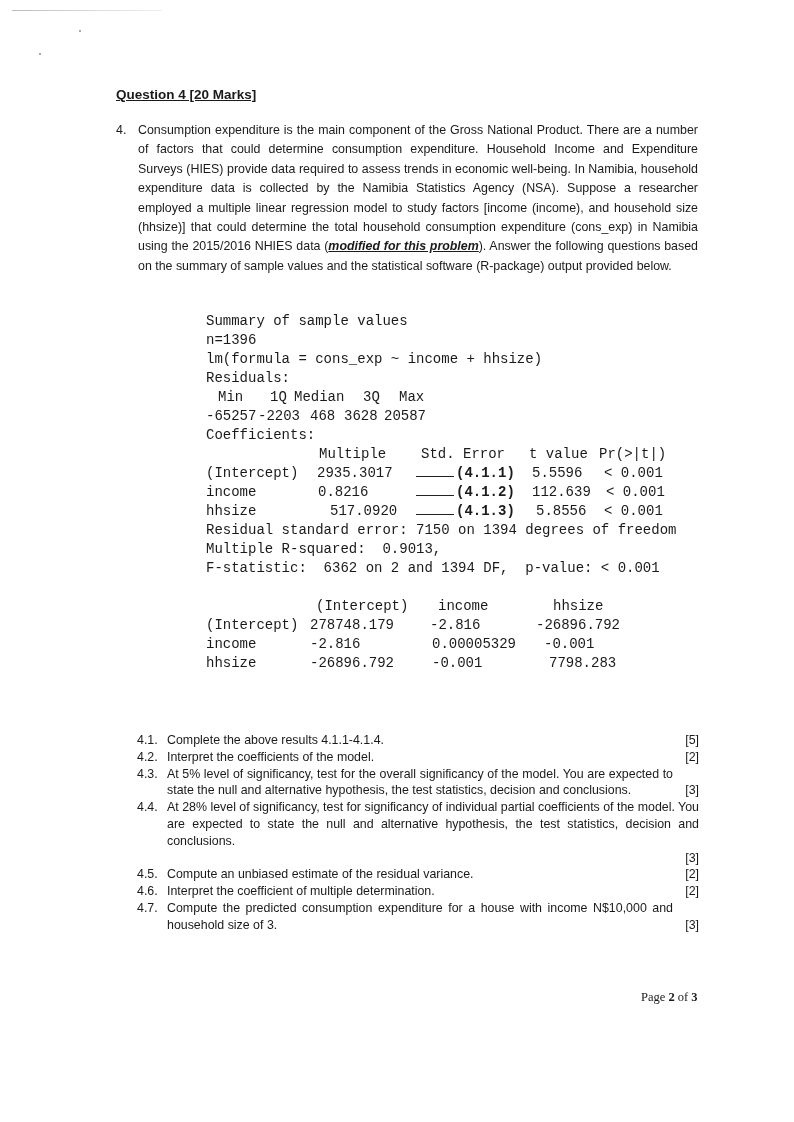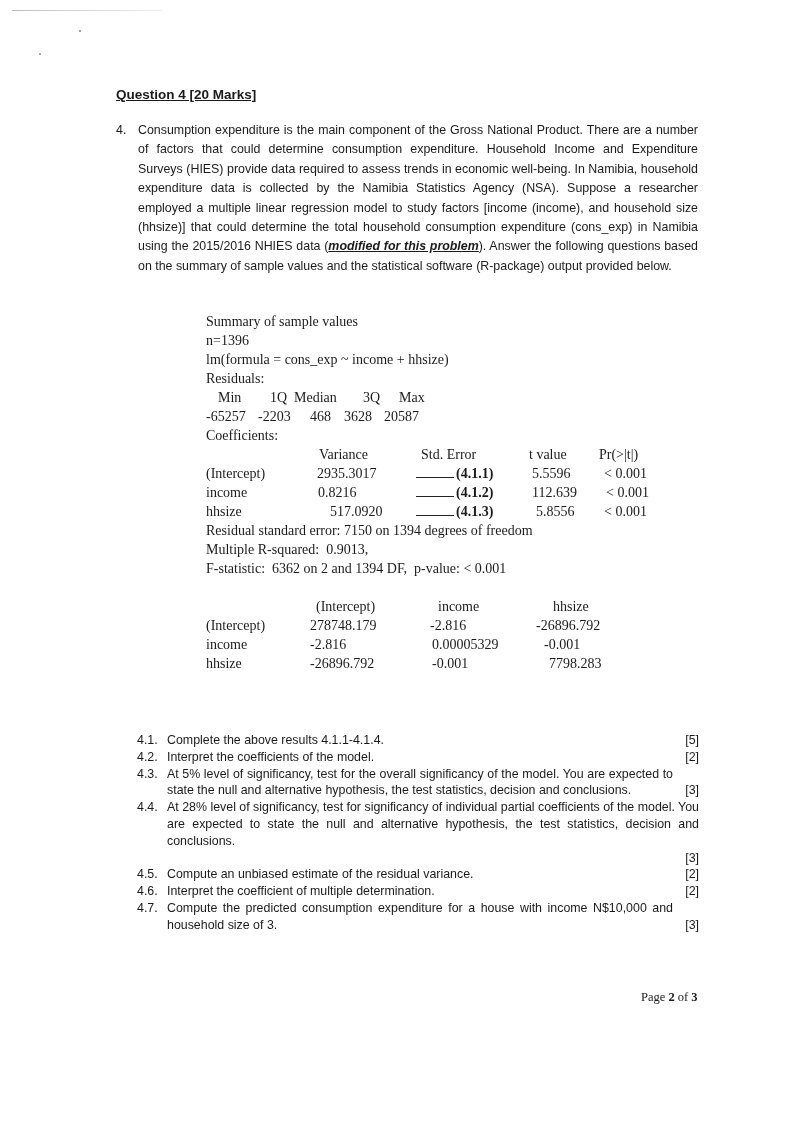--- a/index.html
+++ b/index.html
@@ -6,21 +6,21 @@
     body { width: 794px; height: 1122px; position: relative; overflow: hidden; color: #1a1a1a; }
     .scan-line { position: absolute; left: 12px; top: 10px; width: 150px; height: 1px; background: linear-gradient(to right, #bbb, #ddd 60%, #eee); }
     .dot { position: absolute; width: 2px; height: 2px; background: #888; border-radius: 50%; }
     .sans { font-family: "Liberation Sans", "DejaVu Sans", sans-serif; }
     .serif { font-family: "Liberation Serif", "DejaVu Serif", serif; }
     .qtitle { position: absolute; left: 116px; top: 87px; font-size: 13.5px; font-weight: bold; text-decoration: underline; }
     .intro { position: absolute; left: 116px; top: 121px; width: 582px; font-size: 12.4px; line-height: 19.4px; }
     .intro .num { position: absolute; left: 0; top: 0; }
     .intro .body { margin-left: 22px; text-align: justify; }
     .intro em { font-weight: bold; font-style: italic; text-decoration: underline; }
-    .out { position: absolute; left: 206px; top: 312px; width: 440px; font-size: 14px; line-height: 19px; }
+    .out { position: absolute; left: 206px; top: 312px; width: 440px; font-size: 14px; line-height: 19px; font-family: Liberation Mono, monospace; }
     .out .line { white-space: pre; height: 19px; }
     .row { position: relative; height: 19px; }
     .row span { position: absolute; top: 0; white-space: pre; }
     .b { font-weight: bold; }
     .blank { display: inline-block; width: 38px; border-bottom: 1px solid #222; height: 12px; vertical-align: baseline; margin-right: 2px; }
     .blank-long { display: inline-block; width: 64px; border-bottom: 1px solid #222; height: 12px; }
     .gap { height: 19px; }
     .qs { position: absolute; left: 137px; top: 732px; width: 562px; font-size: 12.4px; line-height: 16.8px; }
     .q { position: relative; padding-left: 30px; }
     .q .qn { position: absolute; left: 0; top: 0; }
@@ -60,21 +60,21 @@
     <span style="left:0px">-65257</span>
     <span style="left:52px">-2203</span>
     <span style="left:104px">468</span>
     <span style="left:138px">3628</span>
     <span style="left:178px">20587</span>
   </div>
 
   <div class="line">Coefficients:</div>
 
   <div class="row">
-    <span style="left:113px">Variance</span>
+    <span style="left:113px">Multiple</span>
     <span style="left:215px">Std. Error</span>
     <span style="left:323px">t value</span>
     <span style="left:393px">Pr(&gt;|t|)</span>
   </div>
   <div class="row">
     <span style="left:0">(Intercept)</span>
     <span style="left:111px">2935.3017</span>
     <span style="left:210px"><span class="blank" style="position:static"></span><span class="b" style="position:static">(4.1.1)</span></span>
     <span style="left:326px">5.5596</span>
     <span style="left:398px">&lt; 0.001</span>

